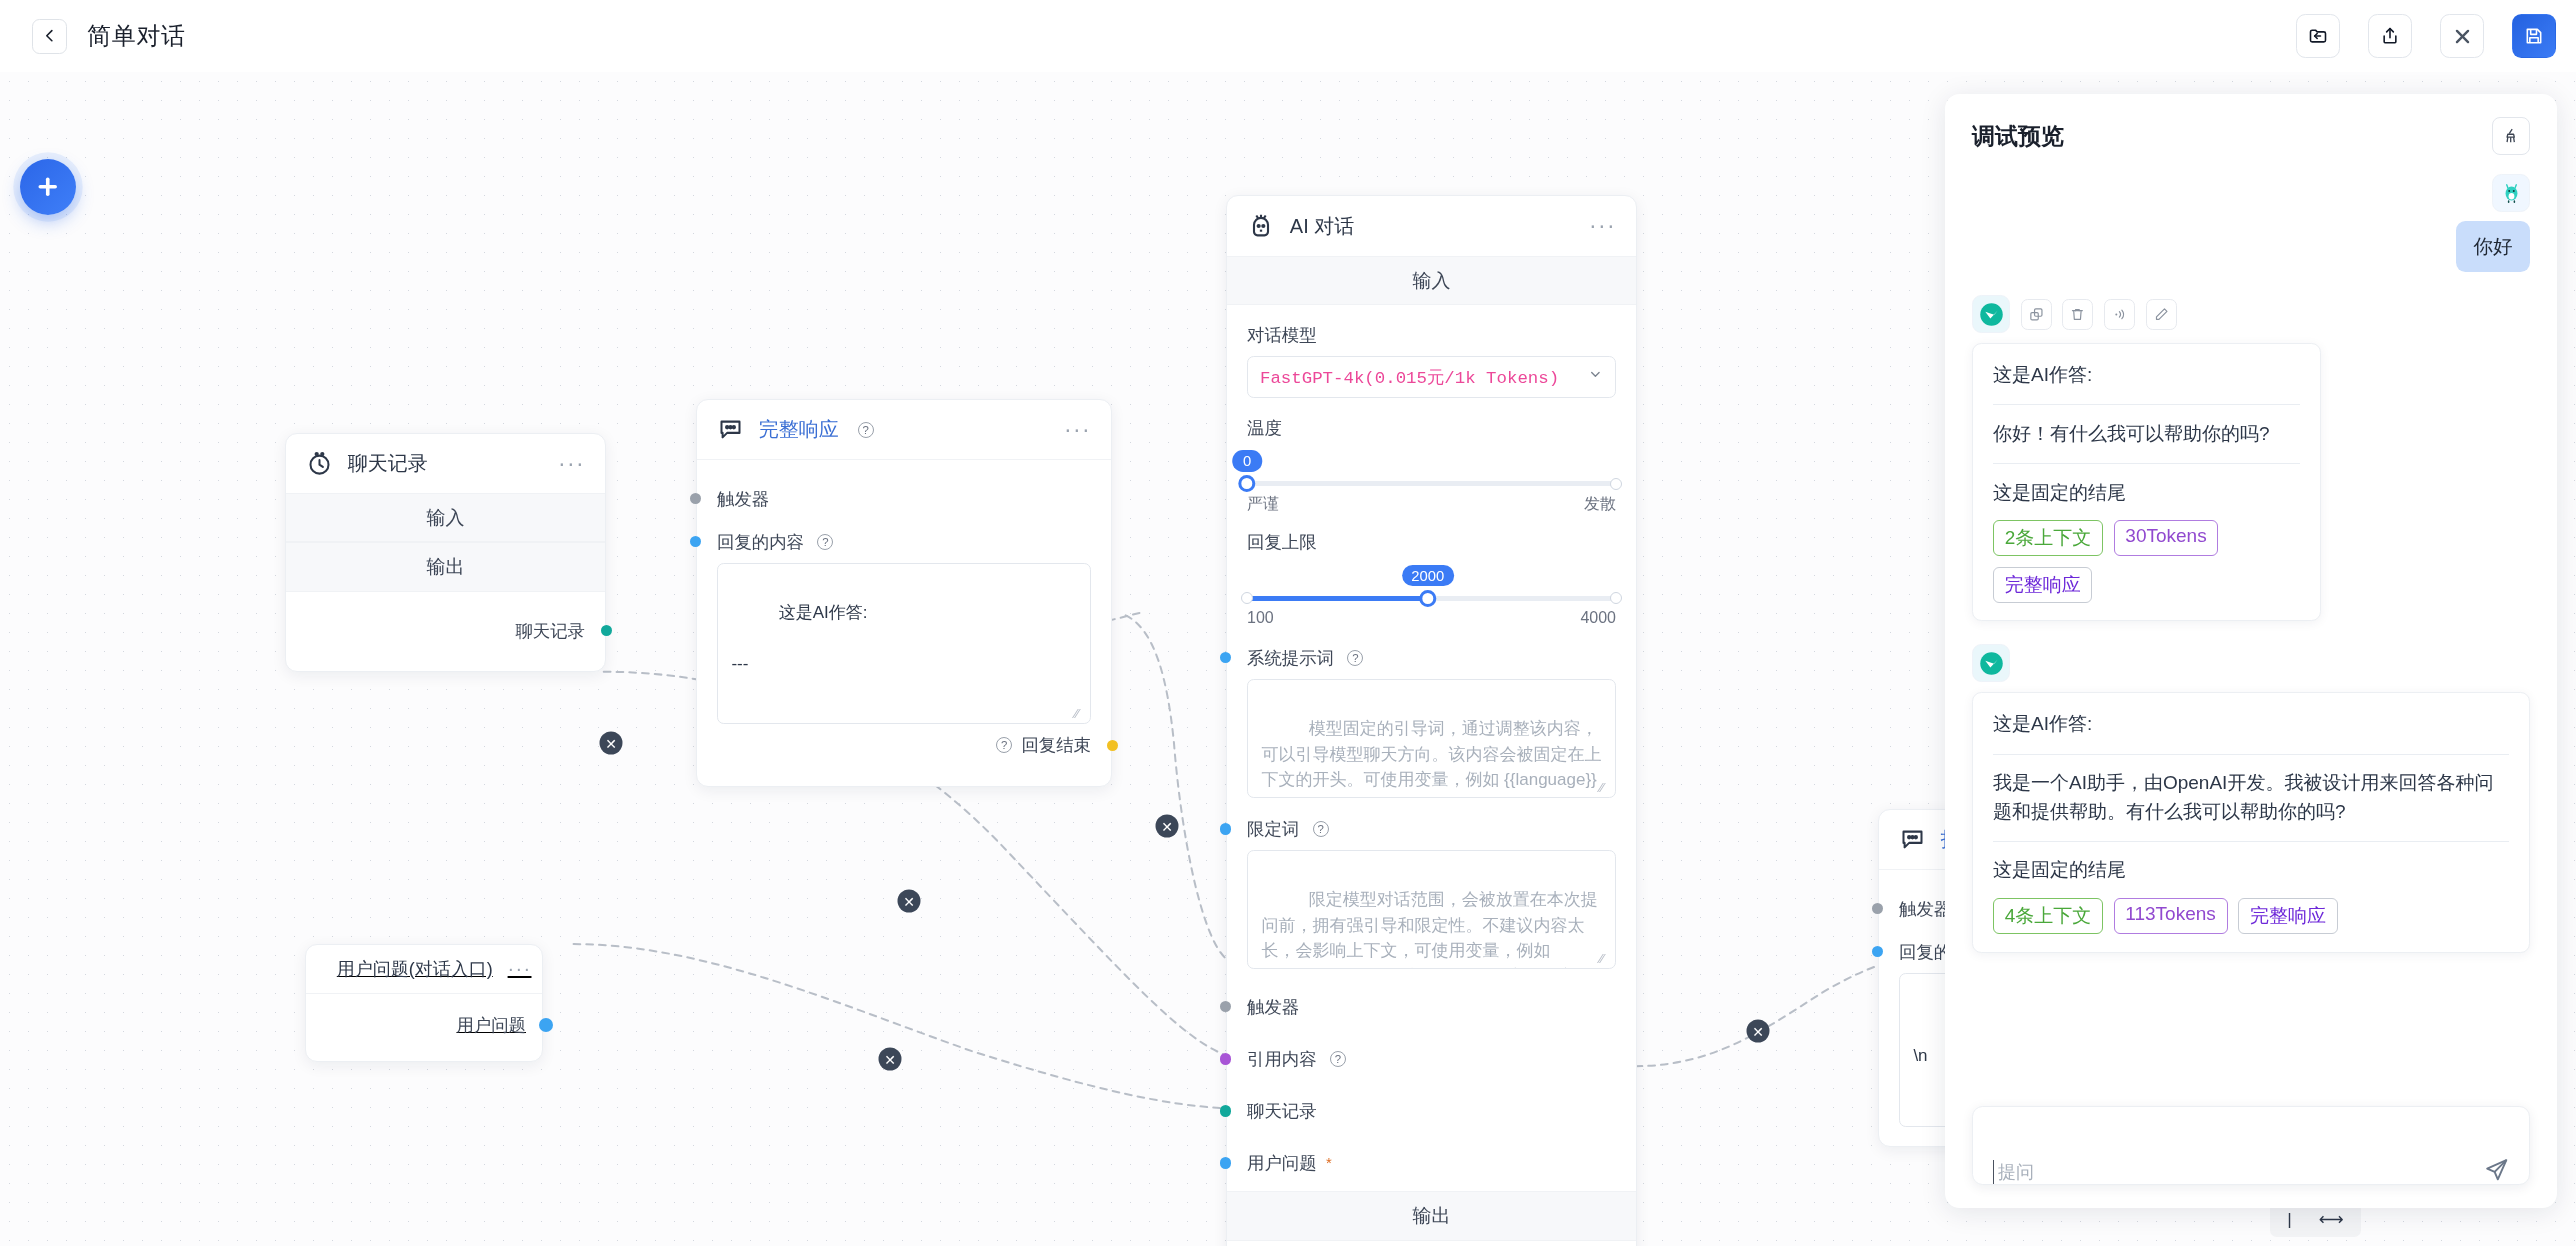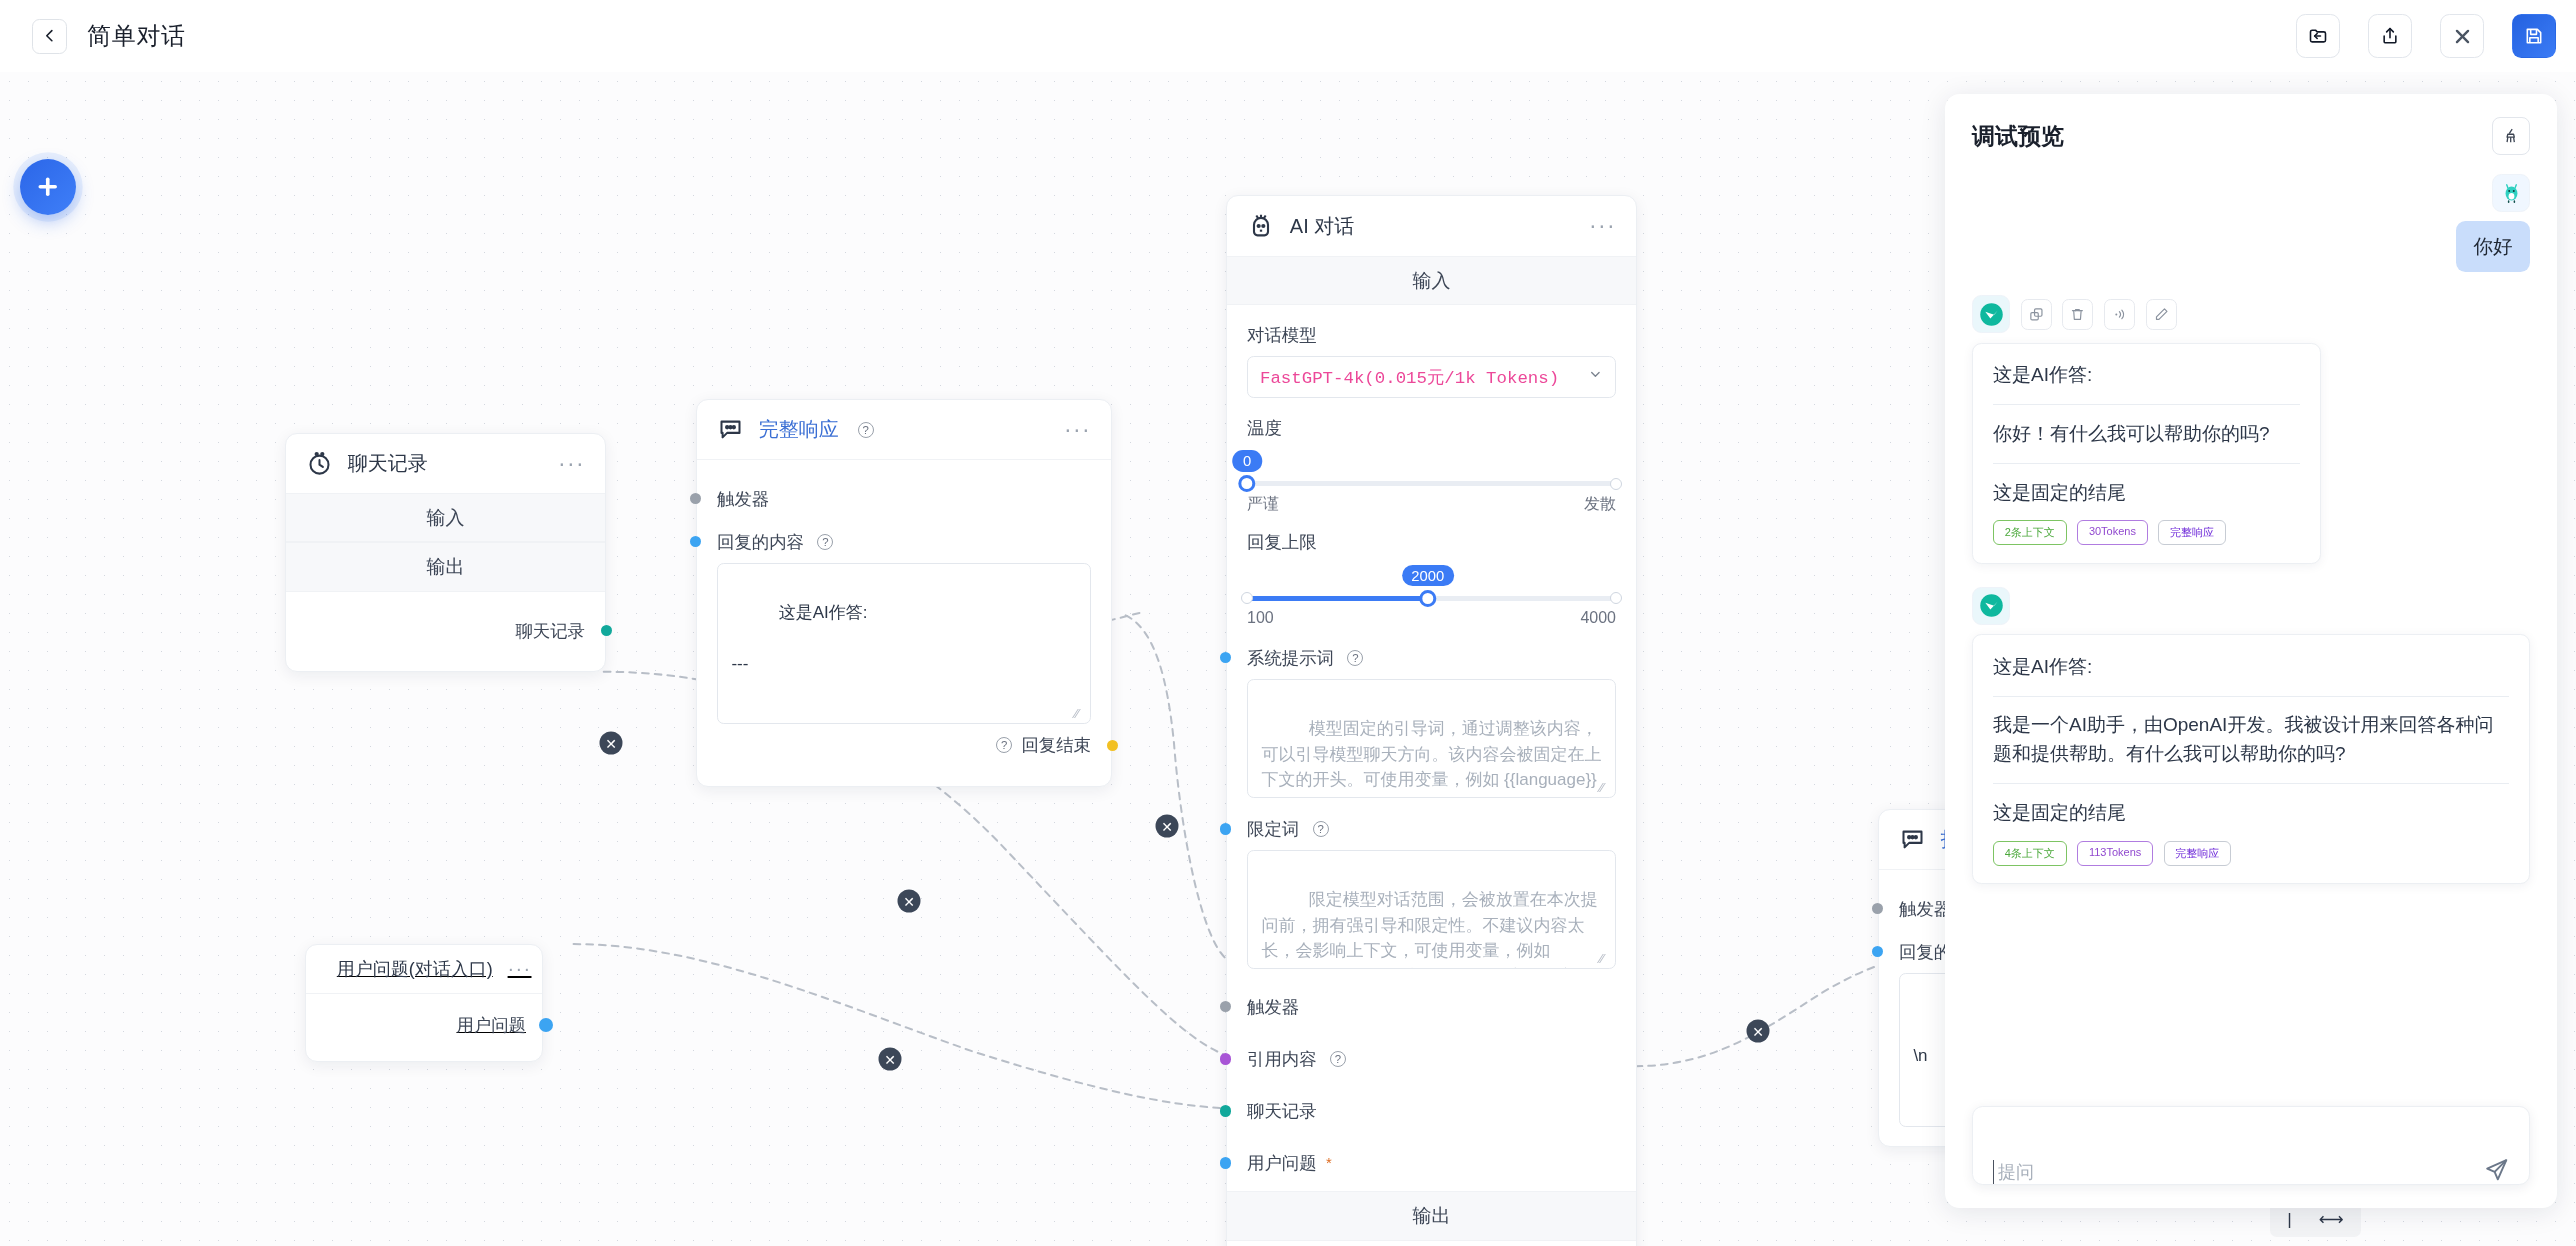--- a/index.html
+++ b/index.html
@@ -172,21 +172,21 @@
     background: #fff; display: flex; align-items: center; justify-content: center;
     color: #8a929e; cursor: pointer;
   }
   .bubble-ai {
     margin-top: 9.4px; background: #fff; border: 0.7px solid #eceff3; border-radius: 9.4px;
     box-shadow: 0 2px 10.7px rgba(16,30,60,.06); padding: 17.4px 20px;
   }
   .bubble-ai .line { font-size: 19px; color: #2d3748; line-height: 1.5; }
   .hr { height: 0.7px; background: #e9edf2; margin: 14.8px 0; }
   .tags { display: flex; gap: 10.7px; margin-top: 13.4px; flex-wrap: wrap; }
-  .tag { border-radius: 6px; padding: 4px 10.7px; font-size: 11px; border: 1.1px solid; }
+  .tag { border-radius: 6px; padding: 4px 10.7px; font-size: 19px; border: 1.1px solid; }
   .tag.green { color: #4aa83a; border-color: #7dc463; }
   .tag.purple { color: #9149cf; border-color: #b07ce0; }
   .tag.grey { color: #6d28d9; border-color: #c7ccd4; }
 
   .composer {
     margin: 0 27px 23px; border: 0.7px solid #eceff3; border-radius: 10.7px;
     box-shadow: 0 2.7px 12px rgba(16,30,60,.07); height: 79px;
     display: flex; align-items: flex-end; padding: 0 20px; background: #fff;
   }
   .composer .ph { font-size: 18px; color: #a8b0bb; border-left: 1.3px solid #4a5260; padding-left: 4px; }

